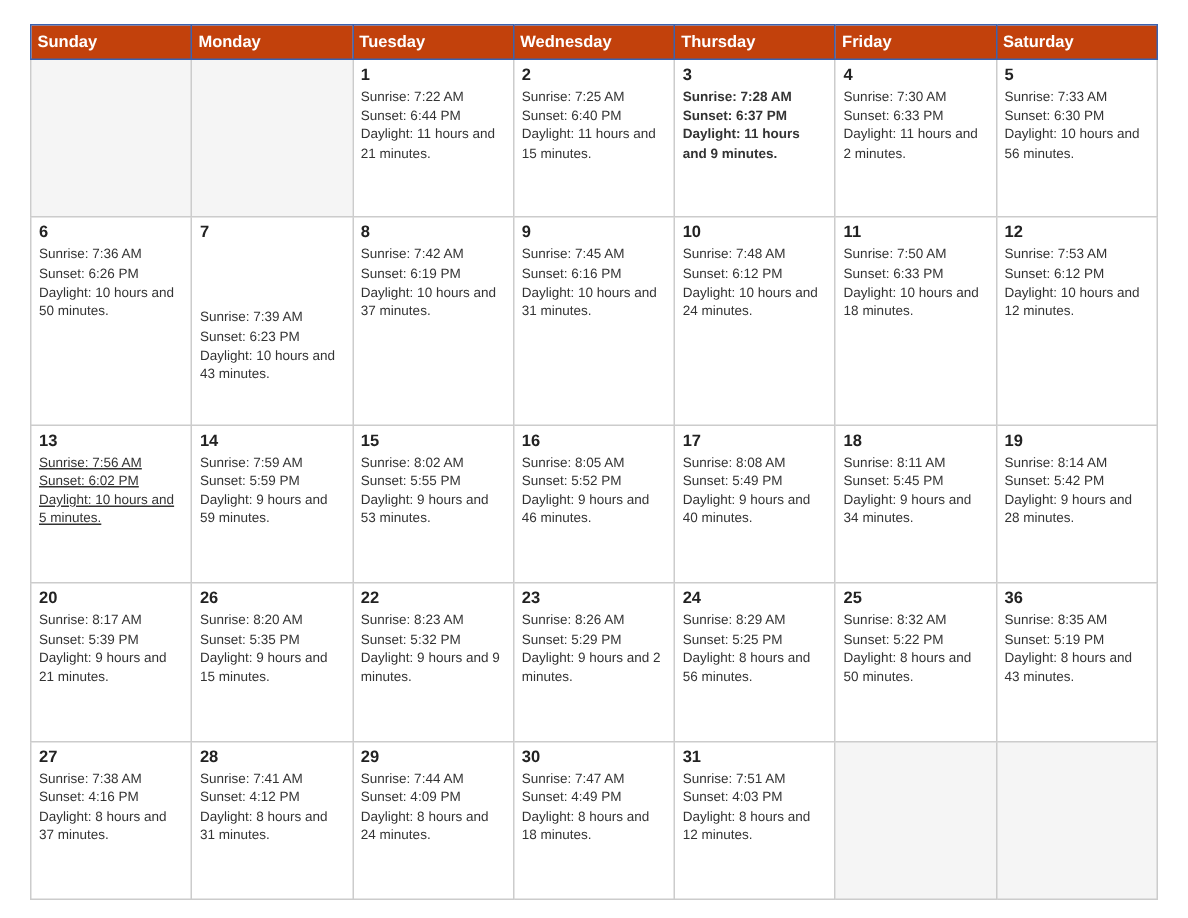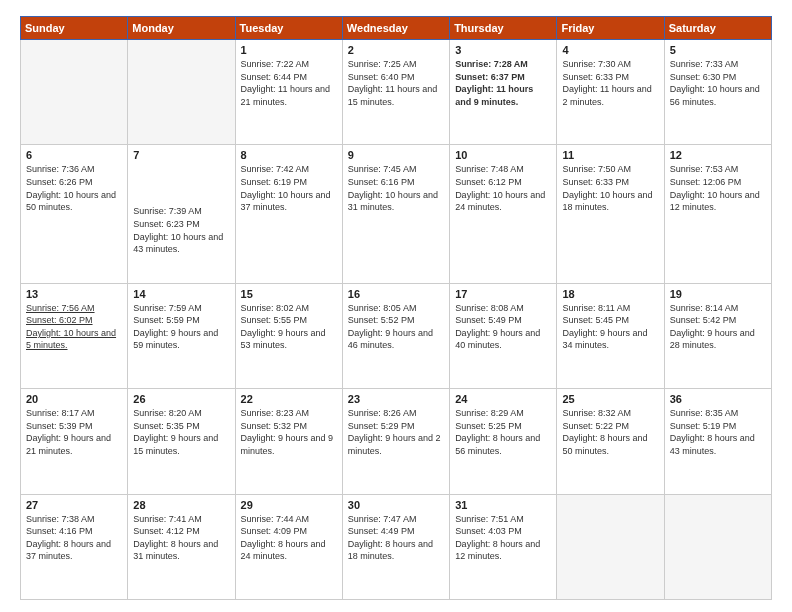--- a/index.html
+++ b/index.html
@@ -181,21 +181,21 @@
           </td>
           <td>
             <span class="day-num">11</span>
             <div class="cell-text" style="white-space: pre-line;">Sunrise: 7:50 AM
 Sunset: 6:33 PM
 Daylight: 10 hours and 18 minutes.</div>
           </td>
           <td>
             <span class="day-num">12</span>
             <div class="cell-text" style="white-space: pre-line;">Sunrise: 7:53 AM
-Sunset: 12:06 PM
+Sunset: 6:12 PM
 Daylight: 10 hours and 12 minutes.</div>
           </td>
         </tr>
         <tr>
           <td>
             <span class="day-num">13</span>
             <div class="cell-text" style="white-space: pre-line; text-decoration: underline;">Sunrise: 7:56 AM
 Sunset: 6:02 PM
 Daylight: 10 hours and 5 minutes.</div>
           </td>

